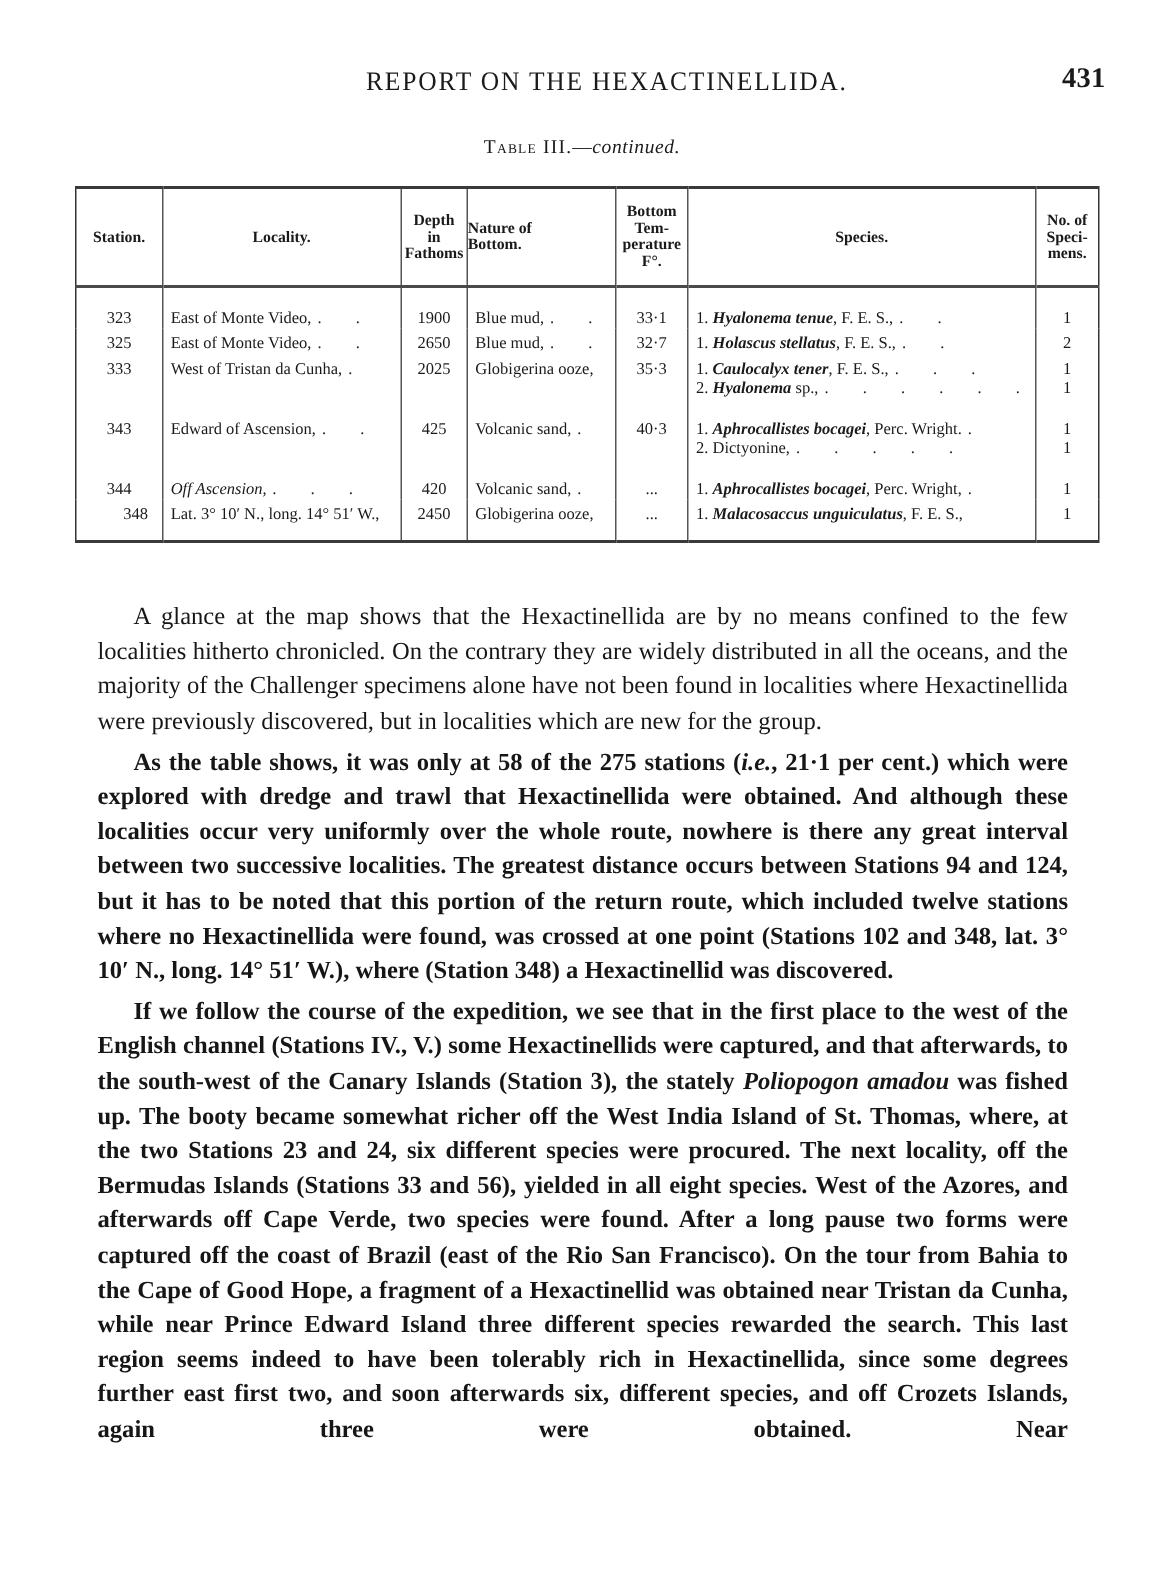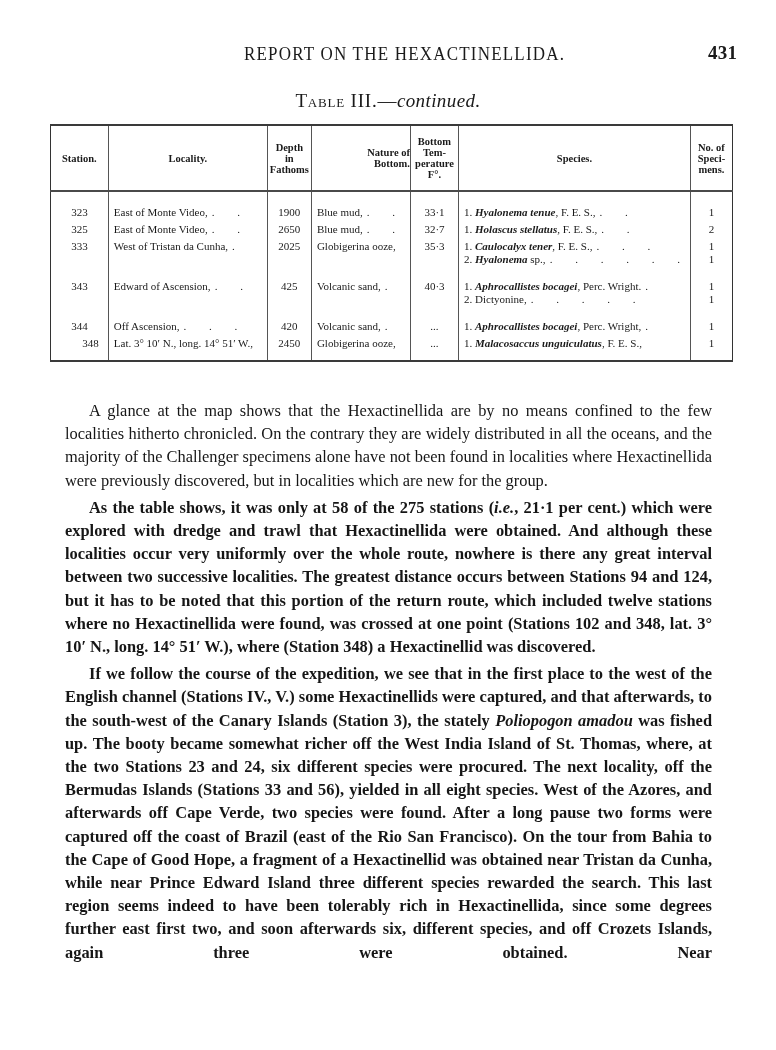--- a/index.html
+++ b/index.html
@@ -40,21 +40,21 @@
       font-weight: bold;
       letter-spacing: 0.2px;
     }
     .table-caption {
       position: absolute;
       top: 90px;
       left: 0;
       width: 776px;
       text-align: center;
       font-family: "Liberation Serif", serif;
-      font-size: 19px;
+      font-size: 13px;
       letter-spacing: 0.4px;
     }
     .table-caption .sc {
       font-variant: small-caps;
       letter-spacing: 0.8px;
     }
     .table-caption .it {
       font-style: italic;
     }
 
@@ -168,21 +168,21 @@
           <span style="display: block;">Station.</span>
         </th>
         <th class="c-locality" style="text-align: center;">
           <span style="display: block;">Locality.</span>
         </th>
         <th class="c-depth" style="text-align: center;">
           <span style="display: block;">Depth</span>
           <span style="display: block;">in</span>
           <span style="display: block;">Fathoms</span>
         </th>
-        <th class="c-bottom" style="text-align: right;">
+        <th class="c-bottom" style="text-align: left;">
           <span style="display: block;">Nature of</span>
           <span style="display: block;">Bottom.</span>
         </th>
         <th class="c-temp" style="text-align: center;">
           <span style="display: block;">Bottom</span>
           <span style="display: block;">Tem-</span>
           <span style="display: block;">perature</span>
           <span style="display: block;">F°.</span>
         </th>
         <th class="c-species" style="text-align: center;">
@@ -275,21 +275,21 @@
         </td>
         <td class="c-count" style="padding-top: 14px; padding-bottom: 0px;">
           <span style="display: block;">1</span>
           <span style="display: block;">1</span>
         </td>
       </tr>
       <tr>
         <td class="c-station" style="padding-top: 14px; padding-bottom: 0px;">
           <span class="cell-inner">344</span>
         </td>
-        <td class="c-locality" style="padding-top: 14px; padding-bottom: 0px;"><span class="cell-inner" style="display: inline;">Off Ascension,</span><span class="dots">. . .</span></td>
+        <td class="c-locality" style="padding-top: 14px; padding-bottom: 0px; font-style: italic;"><span class="cell-inner" style="display: inline;">Off Ascension,</span><span class="dots">. . .</span></td>
         <td class="c-depth" style="padding-top: 14px; padding-bottom: 0px;">
           <span class="cell-inner">420</span>
         </td>
         <td class="c-bottom" style="padding-top: 14px; padding-bottom: 0px;"><span class="cell-inner" style="display: inline;">Volcanic sand,</span><span class="dots">.</span></td>
         <td class="c-temp" style="padding-top: 14px; padding-bottom: 0px;">
           <span class="cell-inner">...</span>
         </td>
         <td class="c-species" style="padding-top: 14px; padding-bottom: 0px;">
           <span class="sp-line"><span class="sp-num">1.</span> <span class="sp-name">Aphrocallistes bocagei</span><span>, Perc. Wright,</span><span class="dots">.</span></span>
         </td>

